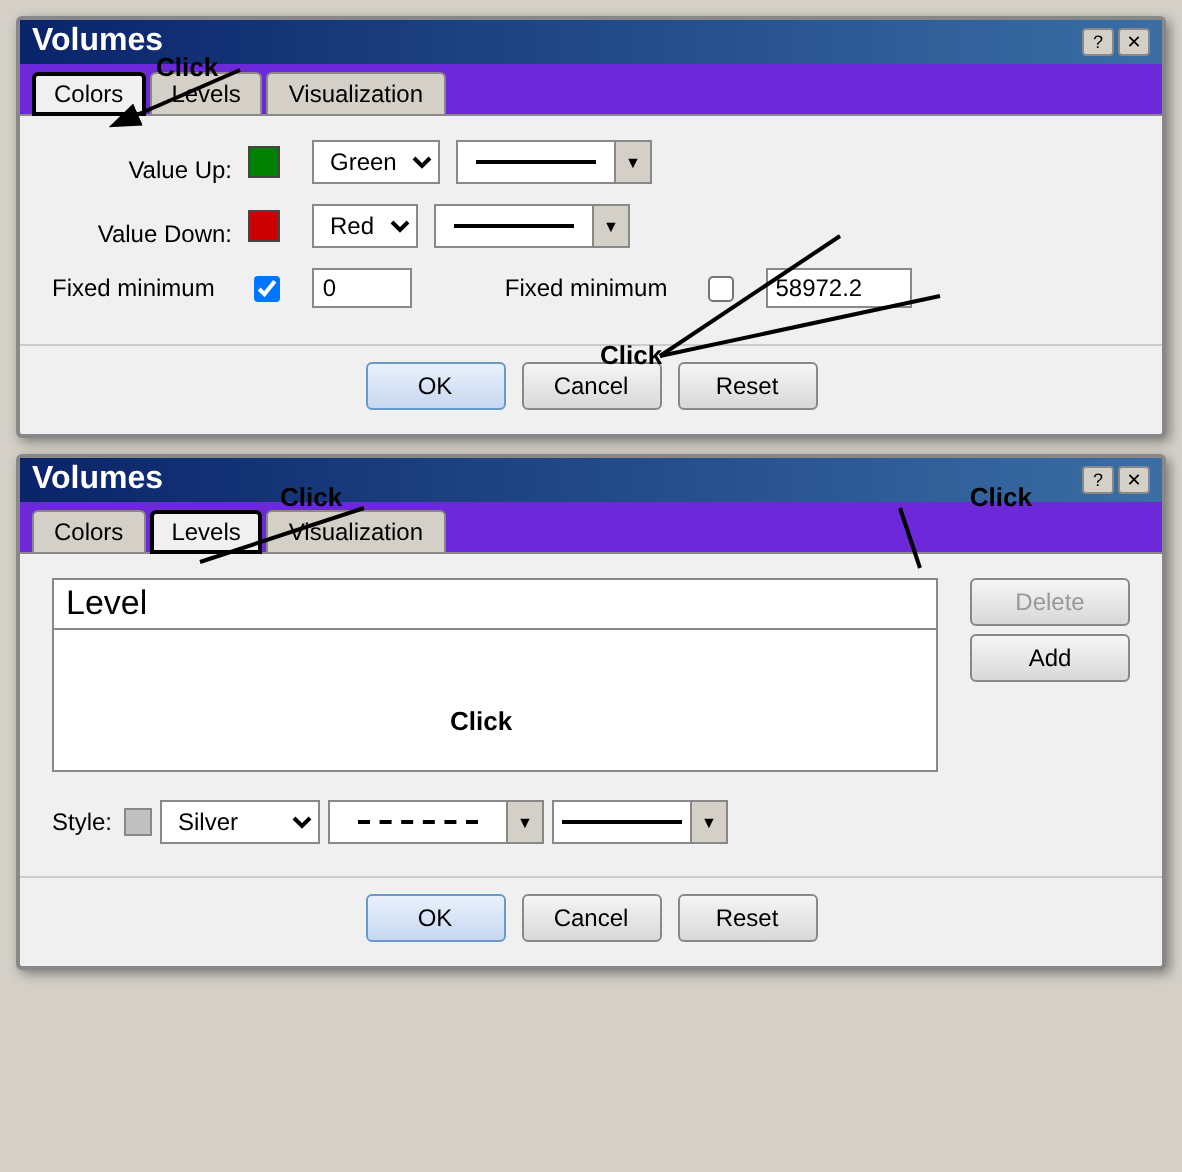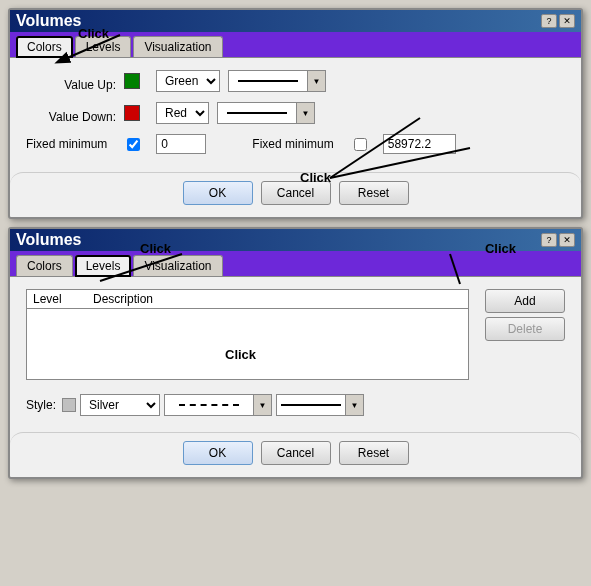--- a/index.html
+++ b/index.html
@@ -191,21 +191,20 @@
       background: white;
     }
 
     .dialog-footer {
       display: flex;
       justify-content: center;
       gap: 8px;
       padding: 8px 16px 12px;
       border-top: 1px solid #ccc;
       margin-top: 4px;
-      border-radius: 13px;
     }
 
     .btn {
       min-width: 70px;
       height: 24px;
       padding: 2px 12px;
       border: 1px solid #888;
       background: linear-gradient(to bottom, #f5f5f5, #d8d8d8);
       cursor: pointer;
       font-size: 12px;
@@ -231,21 +230,21 @@
 
     .levels-header {
       display: flex;
       background: white;
       border-bottom: 1px solid #888;
       padding: 2px 6px;
     }
 
     .levels-col-level {
       width: 60px;
-      font-size: 12px;
+      font-size: 17px;
     }
 
     .levels-col-desc {
       flex: 1;
       font-size: 12px;
     }
 
     .levels-body {
       min-height: 70px;
     }
@@ -428,29 +427,28 @@
       <div class="tab">Visualization</div>
     </div>
 
     <div class="dialog-body">
       <div style="display:flex;gap:8px;">
 
         <div style="flex:1;">
           <div class="levels-table">
             <div class="levels-header">
               <span class="levels-col-level">Level</span>
-              <span class="levels-col-desc">Description</span>
             </div>
             <div class="levels-body"></div>
           </div>
         </div>
 
         <div class="levels-side-buttons" style="width:80px;">
+          <button class="btn" disabled="" style="color:#999;">Delete</button>
           <button class="btn">Add</button>
-          <button class="btn" disabled="" style="color:#999;">Delete</button>
         </div>
       </div>
 
       <div class="style-row">
         <span style="margin-right:6px;">Style:</span>
         <span class="style-color"></span>
         <select style="width:80px;">
           <option>Silver</option>
         </select>
         <div style="display:flex;align-items:center;margin-left:4px;">

